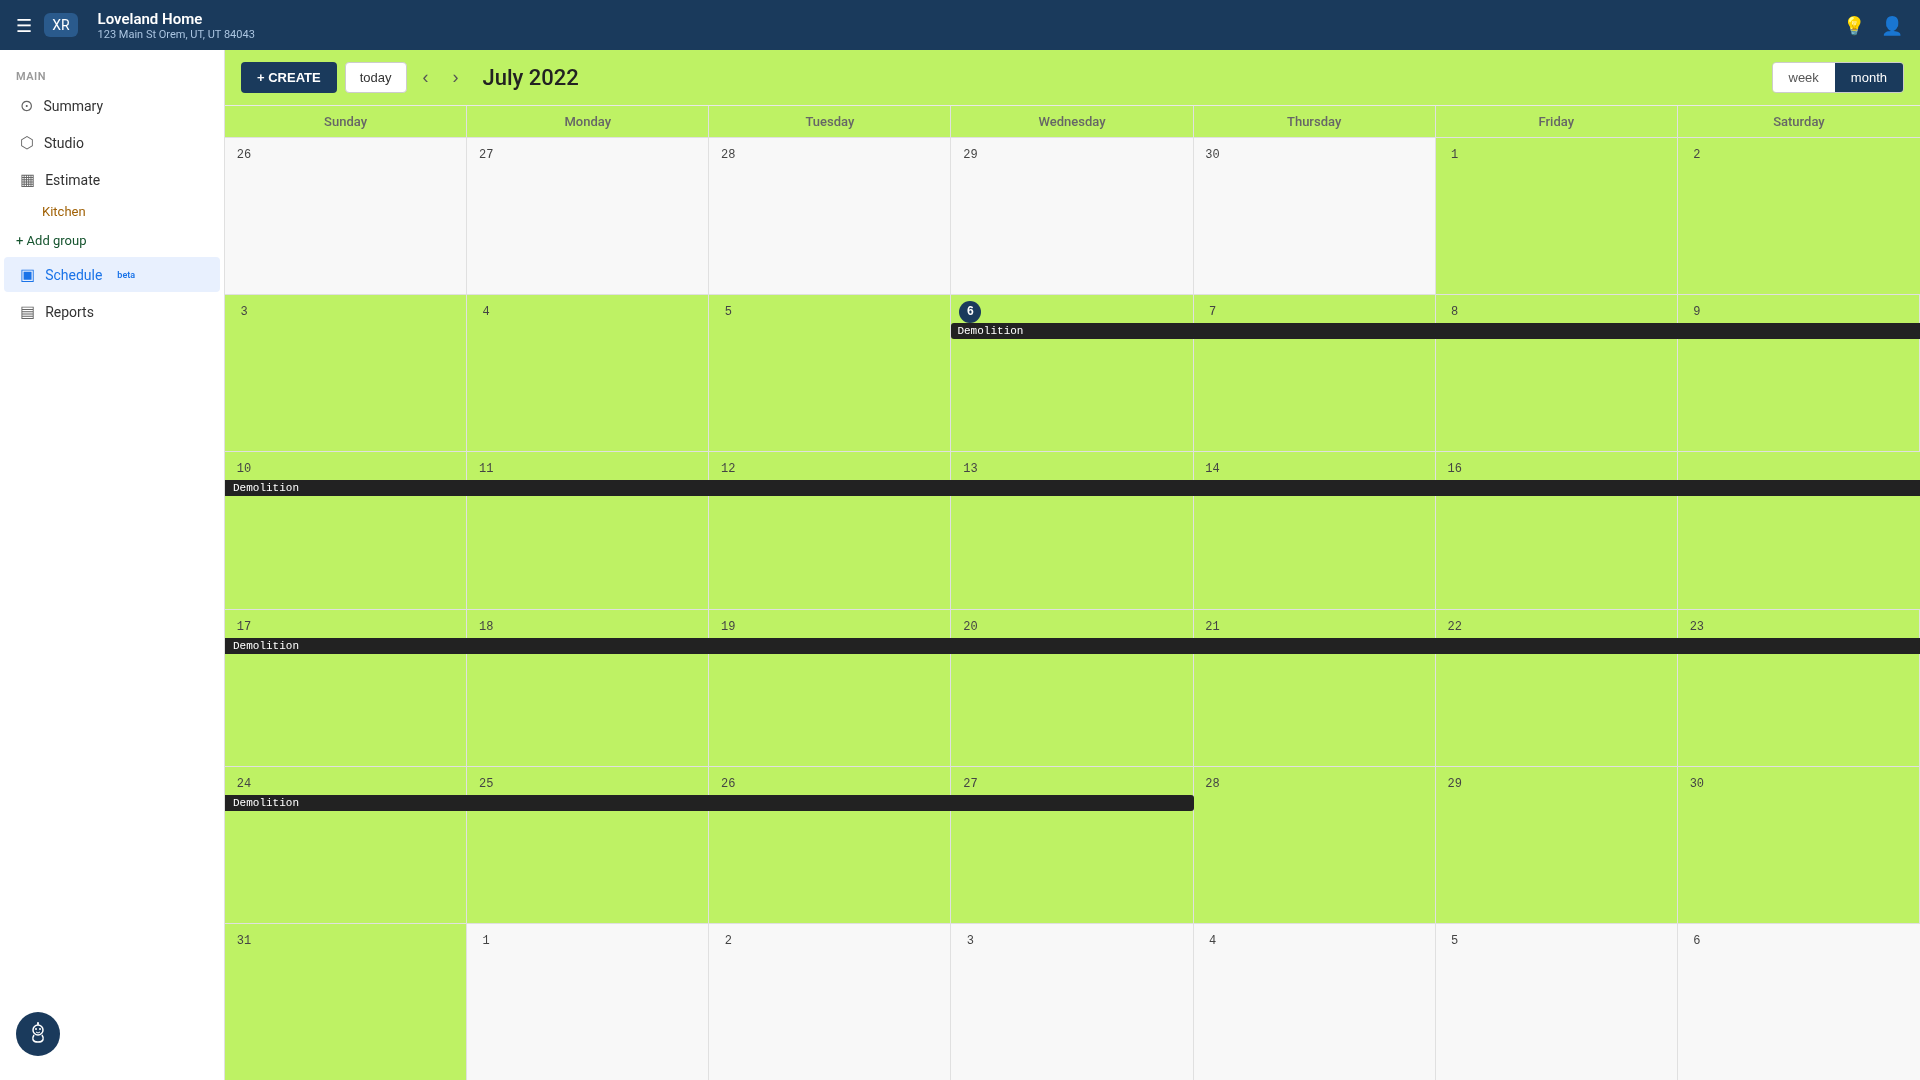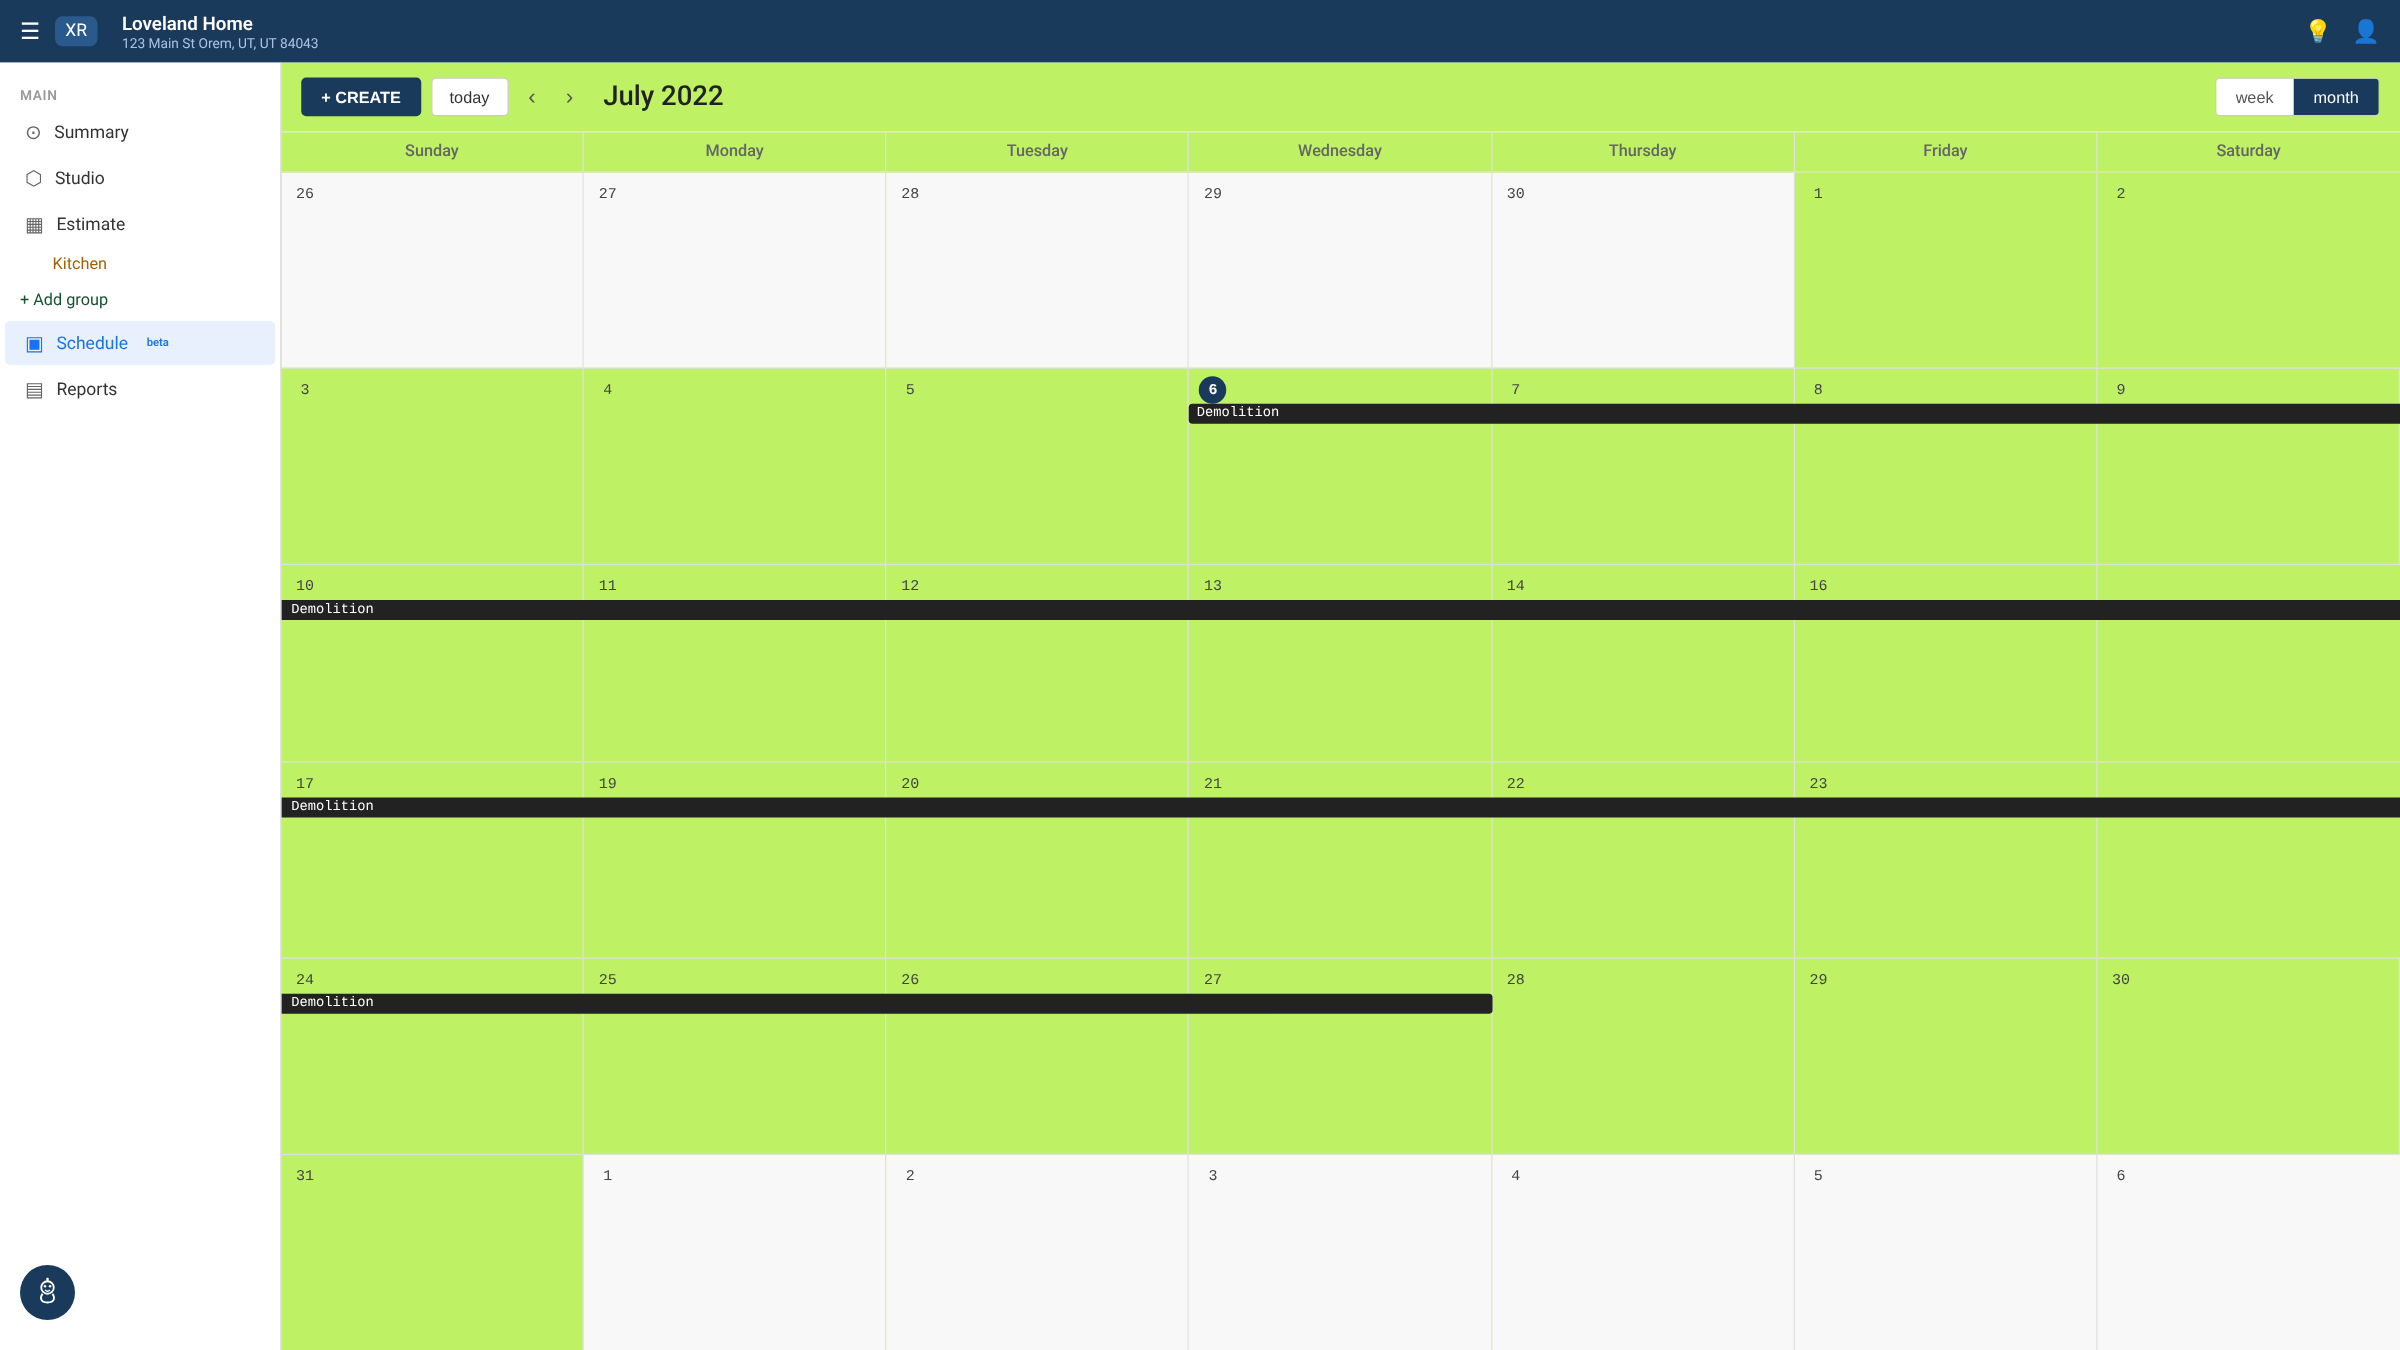--- a/index.html
+++ b/index.html
@@ -418,20 +418,23 @@
           <div style="position:absolute; top:28px; left:0; right:0; background:#222; color:white; font-size:11px; padding:2px 8px; z-index:2; pointer-events:none;">
             <span>Demolition</span>
           </div>
         </div>
 
         <div class="cal-week" style="position:relative;">
           <div class="cal-day">
               <div class="day-num">17</div>
             </div>
           <div class="cal-day">
+              <div class="day-num">18</div>
+            </div>
+          <div class="cal-day">
               <div class="day-num">19</div>
             </div>
           <div class="cal-day">
               <div class="day-num">20</div>
             </div>
           <div class="cal-day">
               <div class="day-num">21</div>
             </div>
           <div class="cal-day">
               <div class="day-num">22</div>

